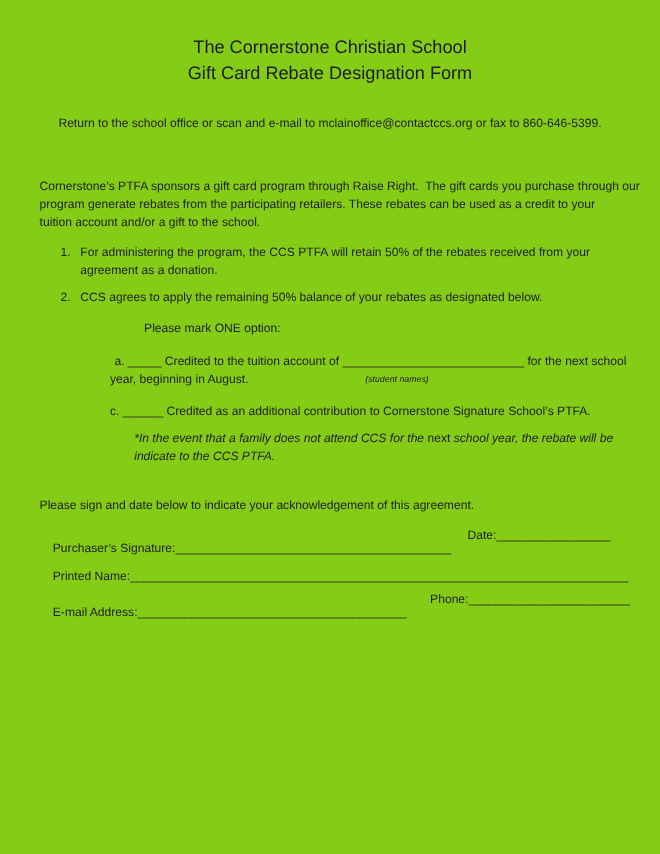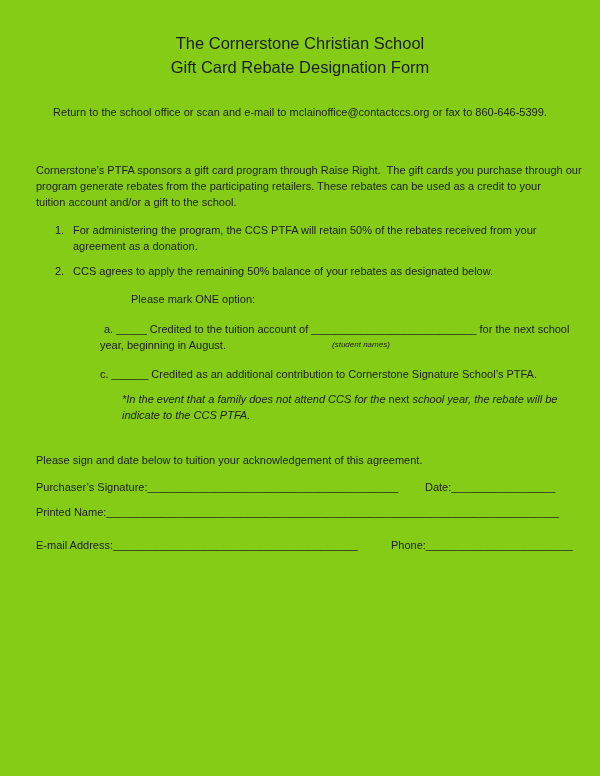--- a/index.html
+++ b/index.html
@@ -54,21 +54,21 @@
   .opt-c { left: 100px; top: 366px; }
   .note { left: 102px; top: 391px; margin-left: 20px; }
   .note .it { font-style: italic; }
   .note .up { font-style: normal; }
   .sign-instr { left: 36px; top: 452px; }
   .row { left: 36px; right: 0; height: 16px; }
   .row-sig { top: 479px; }
   .row-printed { top: 504px; }
   .row-email { top: 537px; }
   .row .field { position: absolute; white-space: pre; line-height: 16px; }
-  .f-left { left: 0; }
+  .f-left { left: 12px; margin-top: 12px; }
   .f-date { left: 389px; }
   .f-phone { left: 339px; margin-left: 16px; }
 </style>
 </head>
 <body>
 
 <div class="page">
 
   <div class="abs title-block">
     <div>The Cornerstone Christian School</div>
@@ -104,21 +104,21 @@
   <div class="abs opt-a2 ln">year, beginning in August.</div>
   <div class="abs caption">(student names)</div>
 
   <div class="abs opt-c ln">c. ______ Credited as an additional contribution to Cornerstone Signature School’s PTFA.</div>
 
   <div class="abs note">
     <div class="ln"><span class="it">*In the event that a family does not attend CCS for the </span><span class="up">next</span><span class="it"> school year, the rebate will be</span></div>
     <div class="ln it">indicate to the CCS PTFA.</div>
   </div>
 
-  <div class="abs sign-instr ln">Please sign and date below to tuition your acknowledgement of this agreement.</div>
+  <div class="abs sign-instr ln">Please sign and date below to indicate your acknowledgement of this agreement.</div>
 
   <div class="abs row row-sig">
     <span class="field f-left">Purchaser’s Signature:_________________________________________</span>
     <span class="field f-date">Date:_________________</span>
   </div>
 
   <div class="abs row row-printed">
     <span class="field f-left">Printed Name:__________________________________________________________________________</span>
   </div>
 

